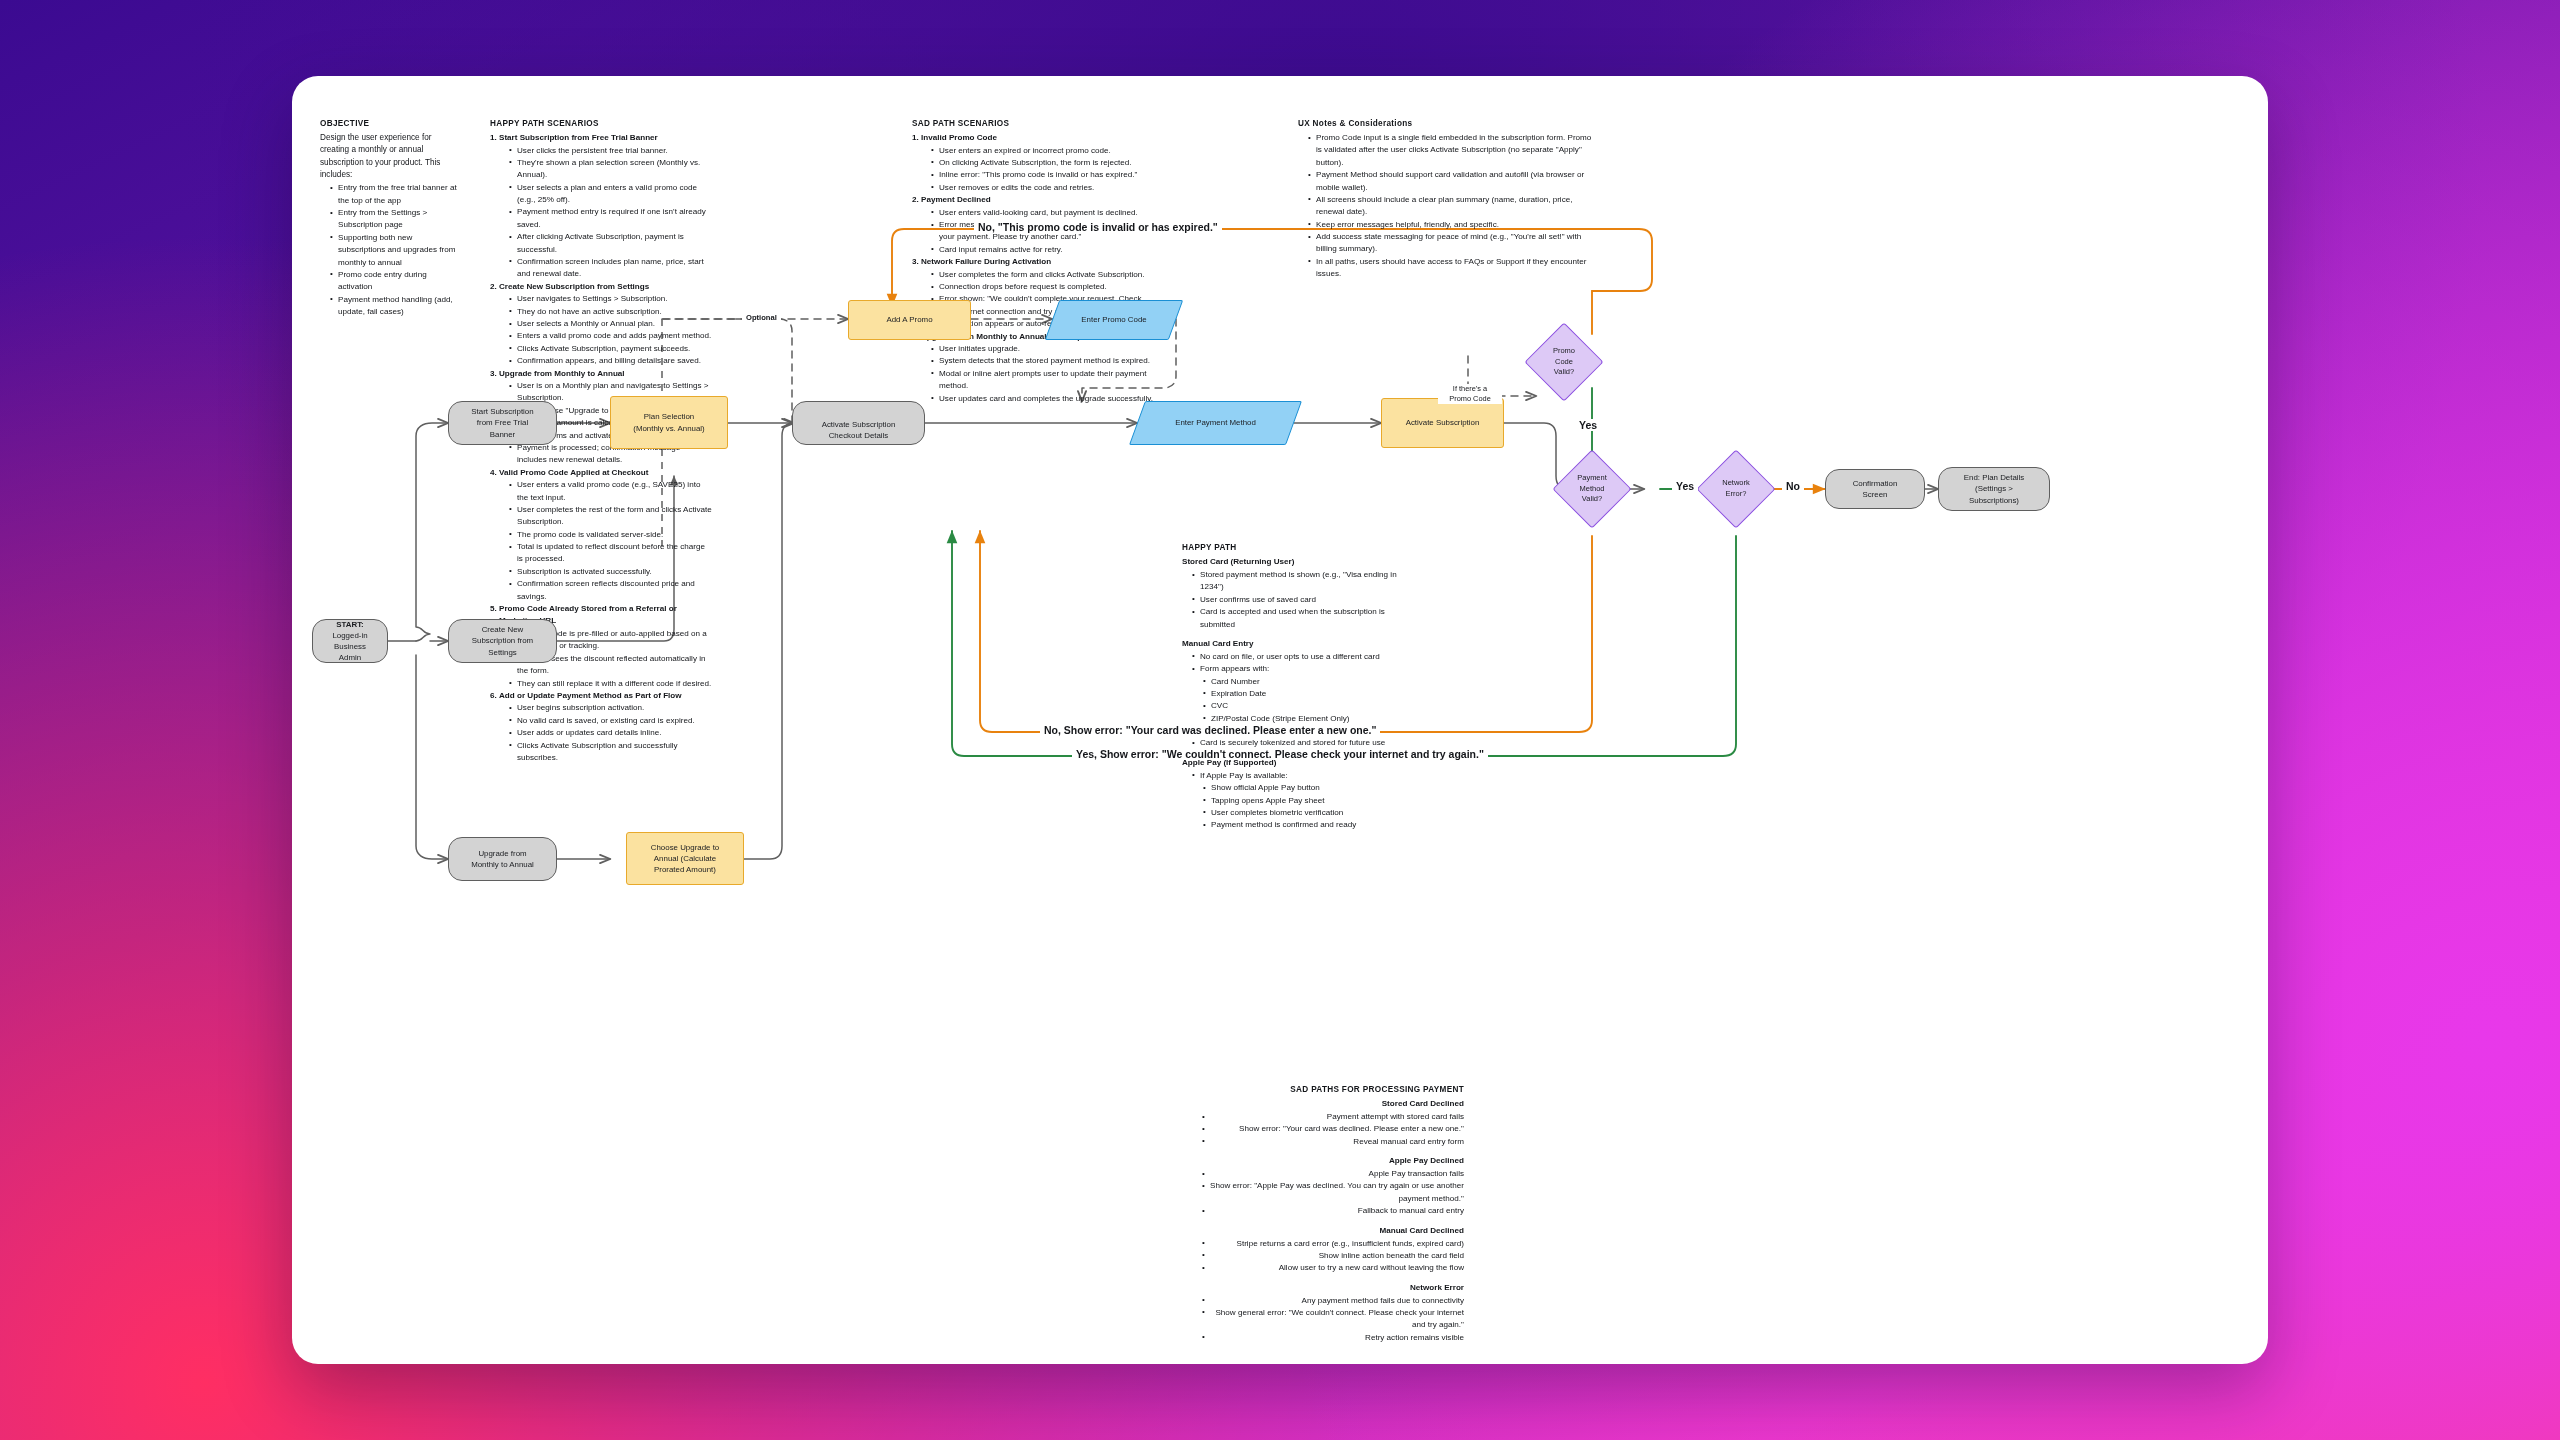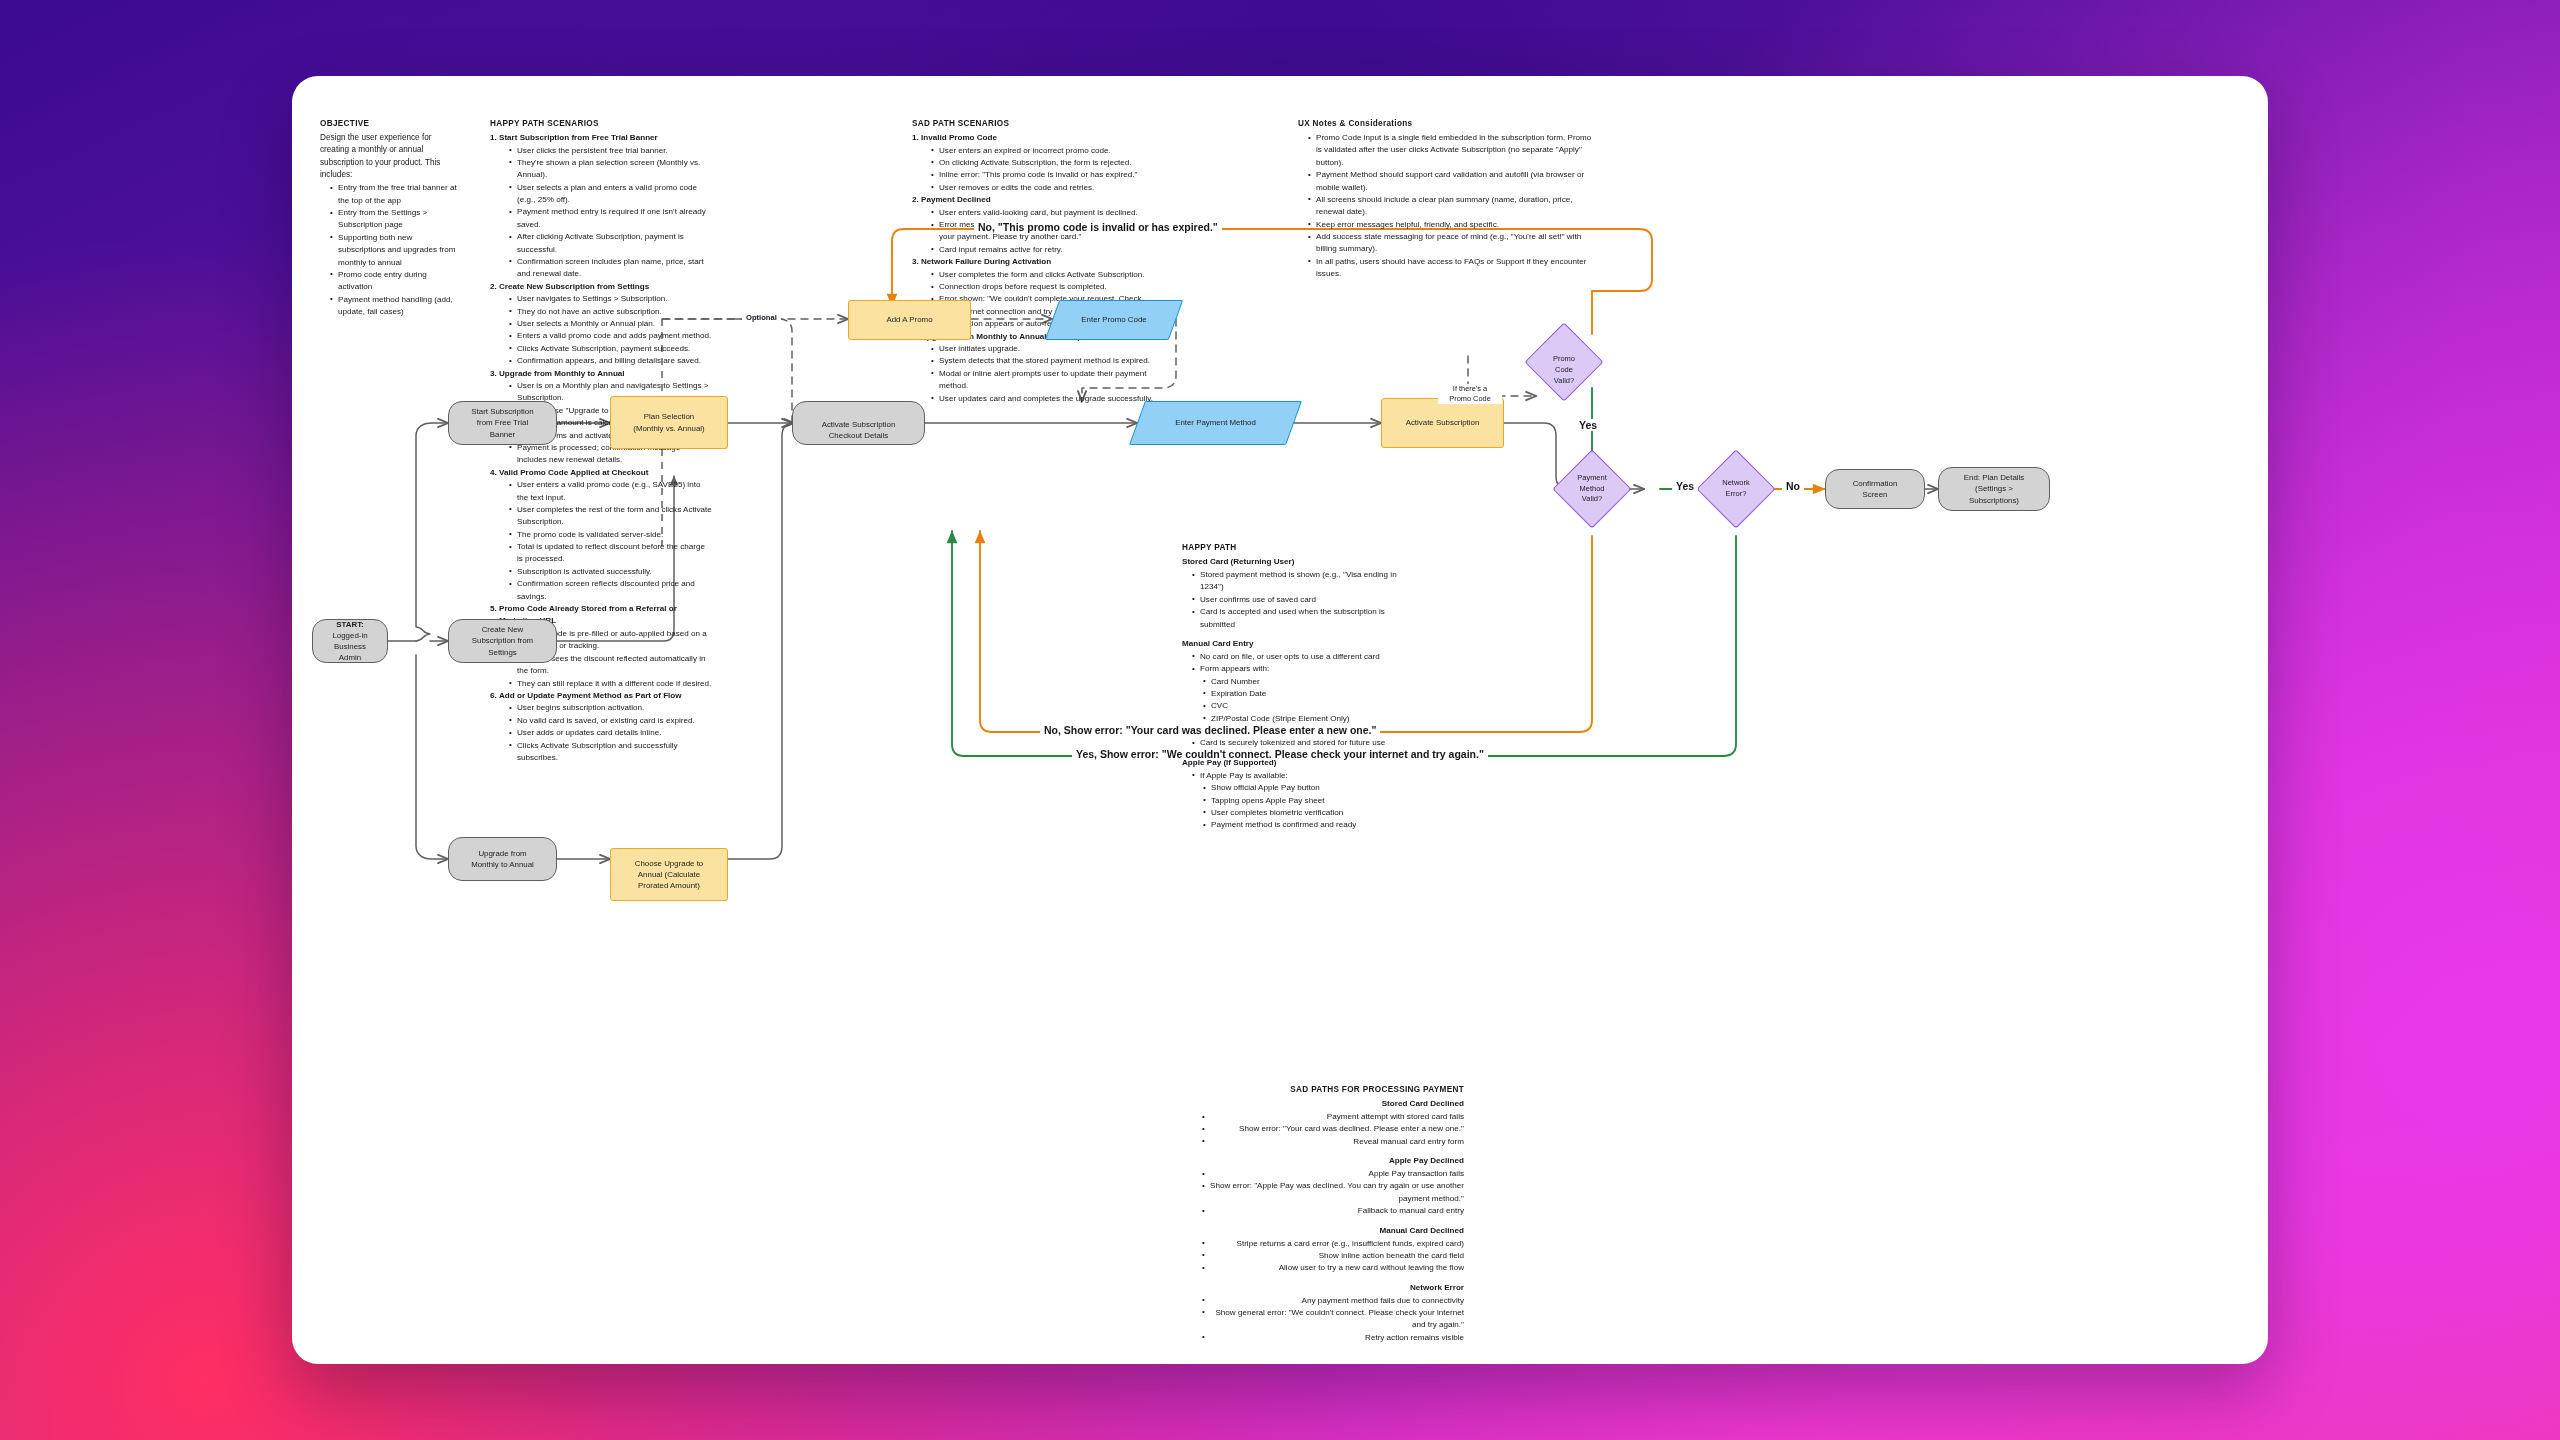--- a/index.html
+++ b/index.html
@@ -339,21 +339,21 @@
   </div>
 
   <div class="node terminal" style="left:156px; top:761px; width:109px; height:44px;">
     <span>Upgrade from Monthly to Annual</span>
   </div>
 
   <div class="node process" style="left:318px; top:320px; width:118px; height:53px;">
     <span>Plan Selection (Monthly vs. Annual)</span>
   </div>
 
-  <div class="node process" style="left:318px; top:756px; width:118px; height:53px;margin-top:16px;">
+  <div class="node process" style="left:334px; top:756px; width:118px; height:53px;">
     <span>Choose Upgrade to Annual (Calculate Prorated Amount)</span>
   </div>
 
   <div class="node terminal" style="left:500px; top:325px; width:133px; height:44px;align-items:flex-end;">
     <span>Activate Subscription Checkout Details</span>
   </div>
 
   <div class="node process" style="left:556px; top:224px; width:123px; height:40px;">
     <span>Add A Promo</span>
   </div>
@@ -365,21 +365,21 @@
 
   <div class="node io" style="left:845px; top:325px; width:157px; height:44px;">
     <span class="skew"></span>
     <span class="lbl">Enter Payment Method</span>
   </div>
 
   <div class="node process" style="left:1089px; top:322px; width:123px; height:50px;">
     <span>Activate Subscription</span>
   </div>
 
-  <div class="node decision" style="left:1244px; top:258px; width:56px; height:56px;align-items:flex-end;">
+  <div class="node decision" style="left:1244px; top:258px; width:56px; height:56px;">
     <span class="dia"></span>
     <span class="lbl">Promo<br>Code<br>Valid?</span>
   </div>
 
   <div class="node decision" style="left:1272px; top:385px; width:56px; height:56px;">
     <span class="dia"></span>
     <span class="lbl">Payment<br>Method<br>Valid?</span>
   </div>
 
   <div class="node decision" style="left:1416px; top:385px; width:56px; height:56px;">

